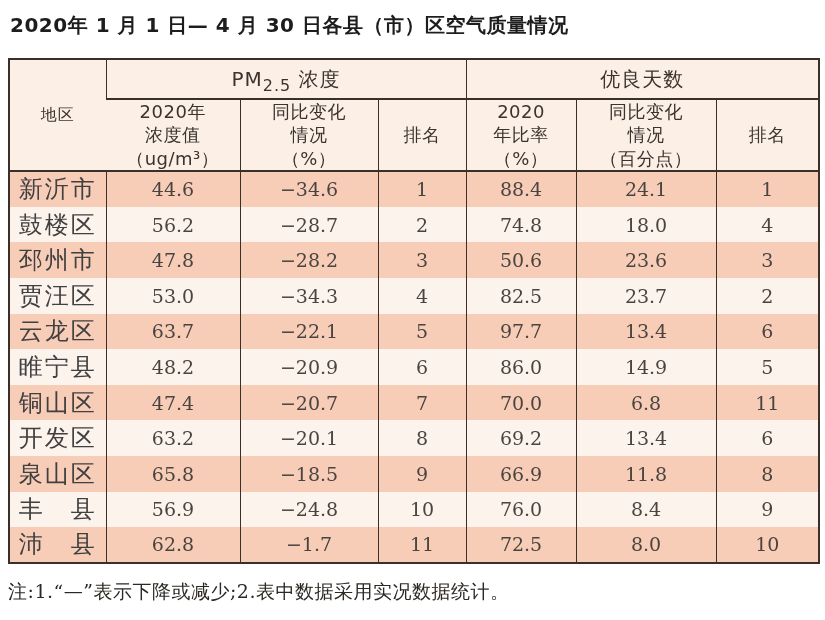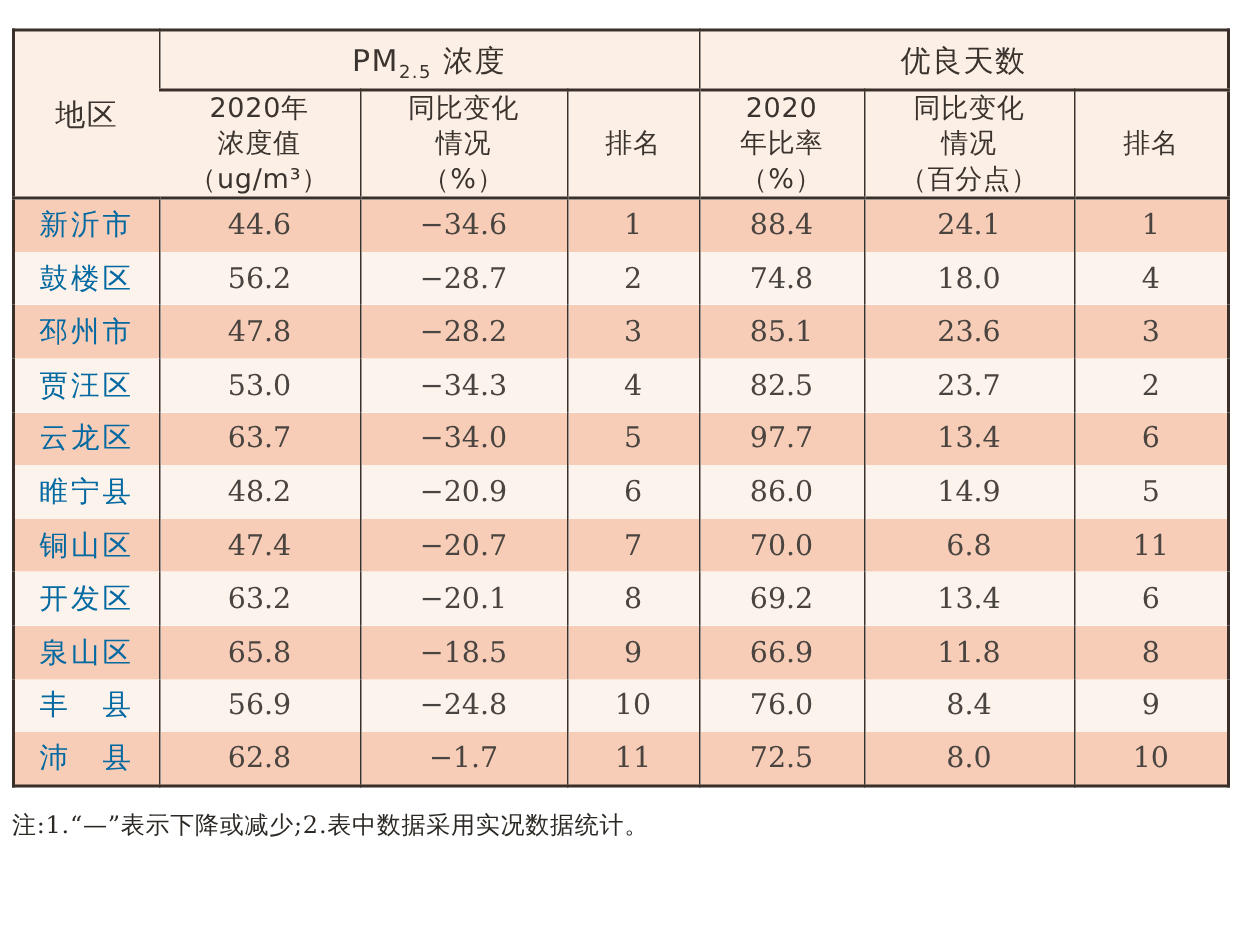--- a/index.html
+++ b/index.html
@@ -51,52 +51,53 @@
   }
   tr.group-row { height: 40px; }
   tr.group-row th { font-size: 20px; letter-spacing: 1px; }
   tr.sub-row { height: 68px; }
   tr.sub-row th {
     font-size: 18px;
     line-height: 1.3;
     white-space: pre-line;
     letter-spacing: 0.5px;
   }
-  .aq-table th.region-h { font-size: 20px; letter-spacing: 1px; }
+  .aq-table th.region-h { font-size: 16px; letter-spacing: 1px; }
   .aq-table sub {
-    font-size: 12px;
+    font-size: 16px;
     line-height: 0;
   }
   .aq-table tbody tr { height: 35.6px; }
   .aq-table tbody tr:nth-child(odd) td { background: var(--row-odd, #f8cdb8); }
   .aq-table tbody tr:nth-child(even) td { background: var(--row-even, #fdf3ed); }
   .aq-table tbody td {
     font-family: "DejaVu Serif", serif;
     font-size: 19px;
     color: #49443f;
   }
   .aq-table tbody td.region-cell {
-    color: #0369a1;
+    color: #404040;
     letter-spacing: 2px;
-    font-size: 19px;
+    font-size: 24px;
   }
   .note {
     margin: 0;
     padding: 15px 0 0 8px;
     font-family: "DejaVu Serif", serif;
-    font-size: 16px;
+    font-size: 19px;
     color: #2c2824;
     letter-spacing: 0.5px;
   }
 </style>
 </head>
 <body>
 
 <div class="page">
 
+  <h1 class="title">2020年 1 月 1 日— 4 月 30 日各县（市）区空气质量情况</h1>
 
   <table class="aq-table">
     <colgroup>
       <col style="width:97px">
       <col style="width:134px">
       <col style="width:138px">
       <col style="width:88px">
       <col style="width:110px">
       <col style="width:140px">
       <col style="width:103px">
@@ -143,39 +144,39 @@
     <td>74.8</td>
     <td>18.0</td>
     <td>4</td>
   </tr>
 
   <tr>
     <td class="region-cell">邳州市</td>
     <td>47.8</td>
     <td>−28.2</td>
     <td>3</td>
-    <td>85.1</td>
+    <td>50.6</td>
     <td>23.6</td>
     <td>3</td>
   </tr>
 
   <tr>
     <td class="region-cell">贾汪区</td>
     <td>53.0</td>
     <td>−34.3</td>
     <td>4</td>
     <td>82.5</td>
     <td>23.7</td>
     <td>2</td>
   </tr>
 
   <tr>
     <td class="region-cell">云龙区</td>
     <td>63.7</td>
-    <td>−34.0</td>
+    <td>−22.1</td>
     <td>5</td>
     <td>97.7</td>
     <td>13.4</td>
     <td>6</td>
   </tr>
 
   <tr>
     <td class="region-cell">睢宁县</td>
     <td>48.2</td>
     <td>−20.9</td>

